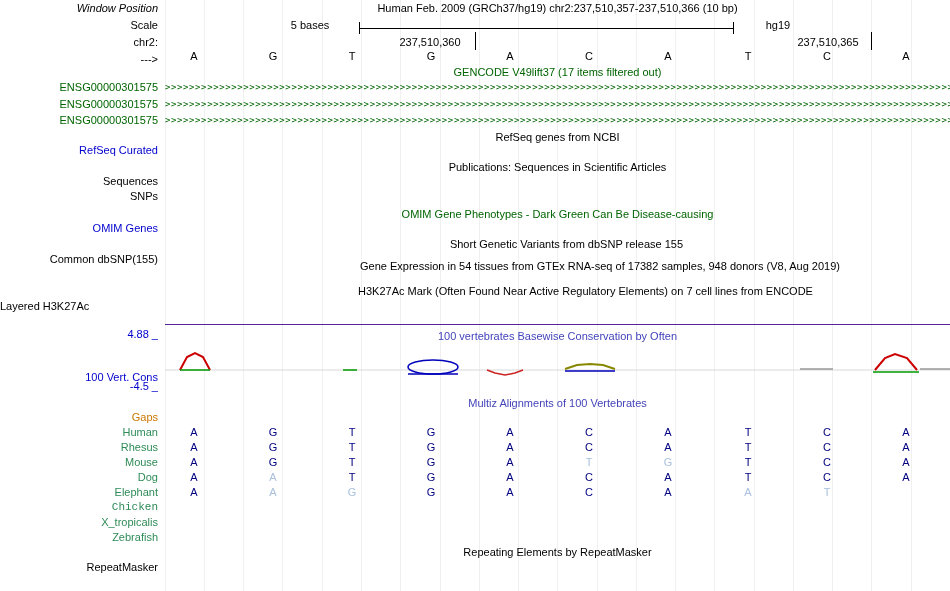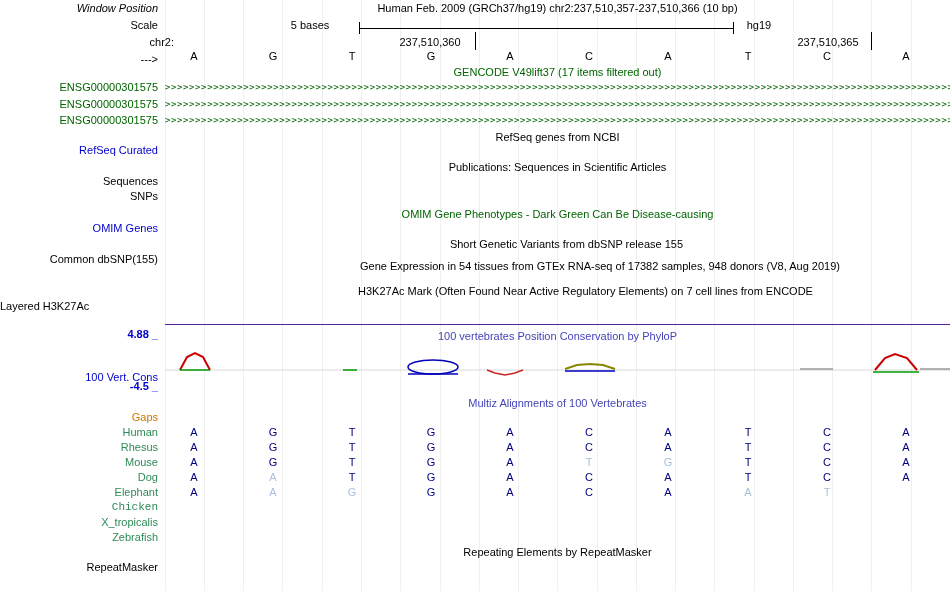--- a/index.html
+++ b/index.html
@@ -86,21 +86,20 @@
   .sep-line {
     position: absolute;
     background: #552299;
     height: 1px;
   }
   .cons-num {
     position: absolute;
     font-size: 11px;
     color: #0000cc;
     text-align: right;
-    font-weight: bold;
   }
   .align-base {
     position: absolute;
     font-size: 11px;
     text-align: center;
     width: 30px;
   }
   .nv { color: #000080; }
   .faint { color: #a9c0dd; }
   svg { display: block; }
@@ -129,27 +128,27 @@
     <div class="gridline" style="left:589px;"></div>
     <div class="gridline" style="left:628px;"></div>
     <div class="gridline" style="left:667px;"></div>
     <div class="gridline" style="left:706px;"></div>
     <div class="gridline" style="left:746px;"></div>
 
   </div>
 
   <div class="lbl" style="left:0px; top:2px; width:158px;font-style:italic;">Window Position</div>
   <div class="lbl" style="left:0px; top:19px; width:158px;">Scale</div>
-  <div class="lbl" style="left:0px; top:36px; width:158px;padding-left:16px;">chr2:</div>
+  <div class="lbl" style="left:0px; top:36px; width:158px;">chr2:</div>
   <div class="lbl" style="left:0px; top:53px; width:158px;">---&gt;</div>
 
   <div class="center" style="left:165px; top:2px; width:785px;">Human Feb. 2009 (GRCh37/hg19)   chr2:237,510,357-237,510,366 (10 bp)</div>
 
   <div class="center" style="left:270px; top:19px; width:80px;">5 bases</div>
-  <div class="center" style="left:694px; top:19px; width:60px;margin-left:35px;">hg19</div>
+  <div class="center" style="left:713px; top:19px; width:60px;margin-left:35px;">hg19</div>
   <div class="tickrow" style="left:359px; top:28px; width:375px;"></div>
   <div class="tickmark" style="left:359px; top:22px; height:12px;"></div>
   <div class="tickmark" style="left:733px; top:22px; height:12px;"></div>
 
   <div class="center" style="left:380px; top:36px; width:100px;">237,510,360</div>
   <div class="tickmark" style="left:475px; top:32px; height:18px;"></div>
   <div class="center" style="left:778px; top:36px; width:100px;">237,510,365</div>
   <div class="tickmark" style="left:871px; top:32px; height:18px;"></div>
 
   <div>
@@ -189,21 +188,21 @@
   <div class="center" style="left:174px; top:238px; width:785px;">Short Genetic Variants from dbSNP release 155</div>
   <div class="lbl" style="left:0px; top:253px; width:158px;">Common dbSNP(155)</div>
 
   <div class="center" style="left:165px; top:260px; width:870px;">Gene Expression in 54 tissues from GTEx RNA-seq of 17382 samples, 948 donors (V8, Aug 2019)</div>
 
   <div class="center" style="left:165px; top:285px; width:785px;padding-left:28px;">H3K27Ac Mark (Often Found Near Active Regulatory Elements) on 7 cell lines from ENCODE</div>
   <div class="lbl" style="left:0px; top:300px; width:150px; text-align:left;">Layered H3K27Ac</div>
 
   <div class="sep-line" style="left:165px; top:324px; width:785px;"></div>
 
-  <div class="center blue" style="left:165px; top:330px; width:785px;">100 vertebrates Position Conservation by PhyloP</div>
+  <div class="center blue" style="left:165px; top:330px; width:785px;">100 vertebrates Basewise Conservation by Often</div>
   <div class="cons-num" style="left:80px; top:328px; width:78px;">4.88 _</div>
   <div class="lbl blue" style="left:0px; top:371px; width:158px;">100 Vert. Cons</div>
   <div class="cons-num" style="left:80px; top:380px; width:78px;">-4.5 _</div>
 
   <svg width="785" height="50" style="position:absolute; left:165px; top:345px;">
 
     <line x1="0" y1="25" x2="785" y2="25" stroke="#d8d8d8" stroke-width="1"></line>
 
     <path d="M 15 25 L 22 12 L 30 8 L 38 12 L 45 25" fill="none" stroke="#cc0000" stroke-width="2"></path>
     <path d="M 15 25 L 45 25" stroke="#009900" stroke-width="1.5"></path>

